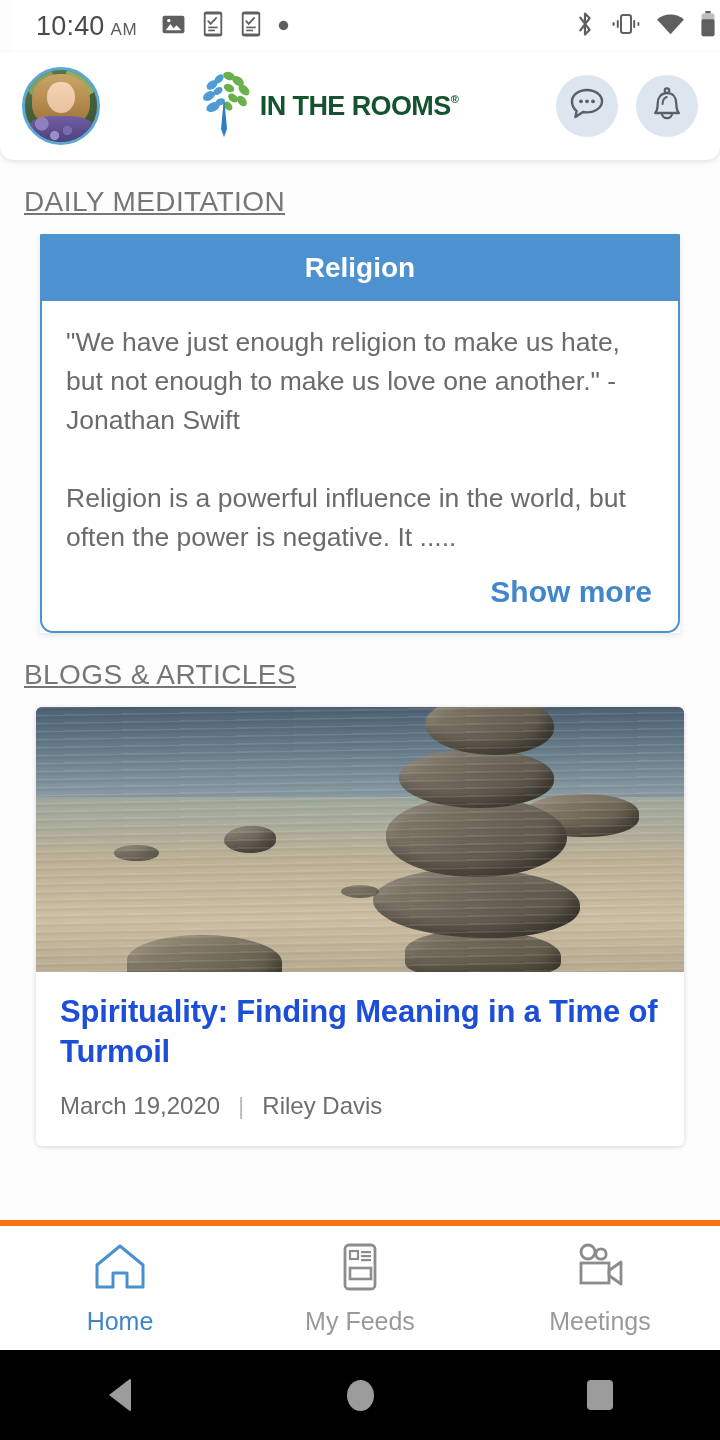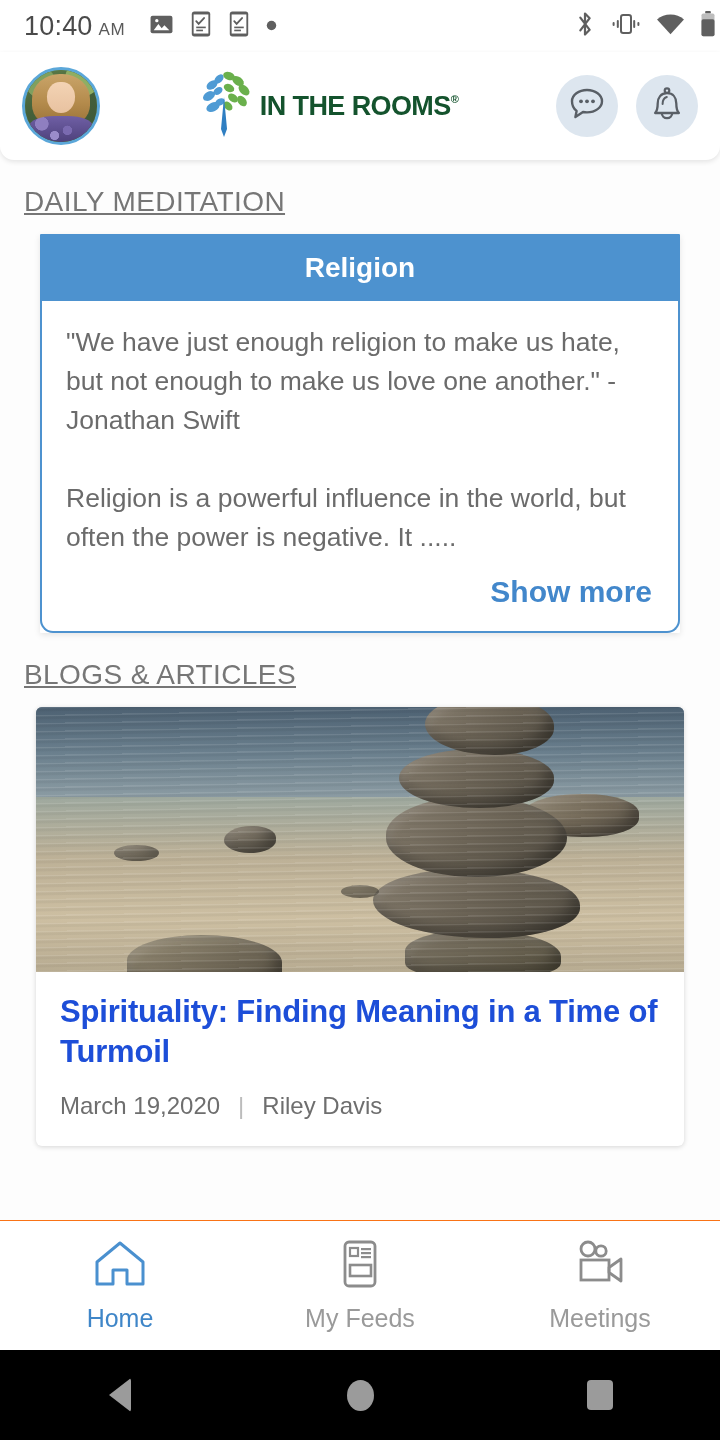--- a/index.html
+++ b/index.html
@@ -18,20 +18,21 @@
   }
 
   
   .status-bar {
     height: 52px;
     background: #ffffff;
     display: flex;
     align-items: center;
     padding: 0 4px 0 24px;
     flex: none;
+    margin-left: 12px;
   }
   .status-time {
     font-size: 27px;
     color: #4a4a4a;
     letter-spacing: 0.2px;
     display: flex;
     align-items: baseline;
     gap: 6px;
   }
   .status-time .ampm { font-size: 17px; color: #5a5a5a; letter-spacing: .5px; }
@@ -238,21 +239,21 @@
     color: #6e6e6e;
     display: flex;
     align-items: center;
   }
   .blog-meta .sep { margin: 0 18px; color: #bcbcbc; }
 
   
   .bottom-nav {
     height: 130px;
     background: #ffffff;
-    border-top: 1px solid #f97316;
+    border-top: 6px solid #f97316;
     display: flex;
     align-items: center;
     flex: none;
   }
   .nav-item {
     flex: 1 1 0;
     display: flex;
     flex-direction: column;
     align-items: center;
     justify-content: center;

